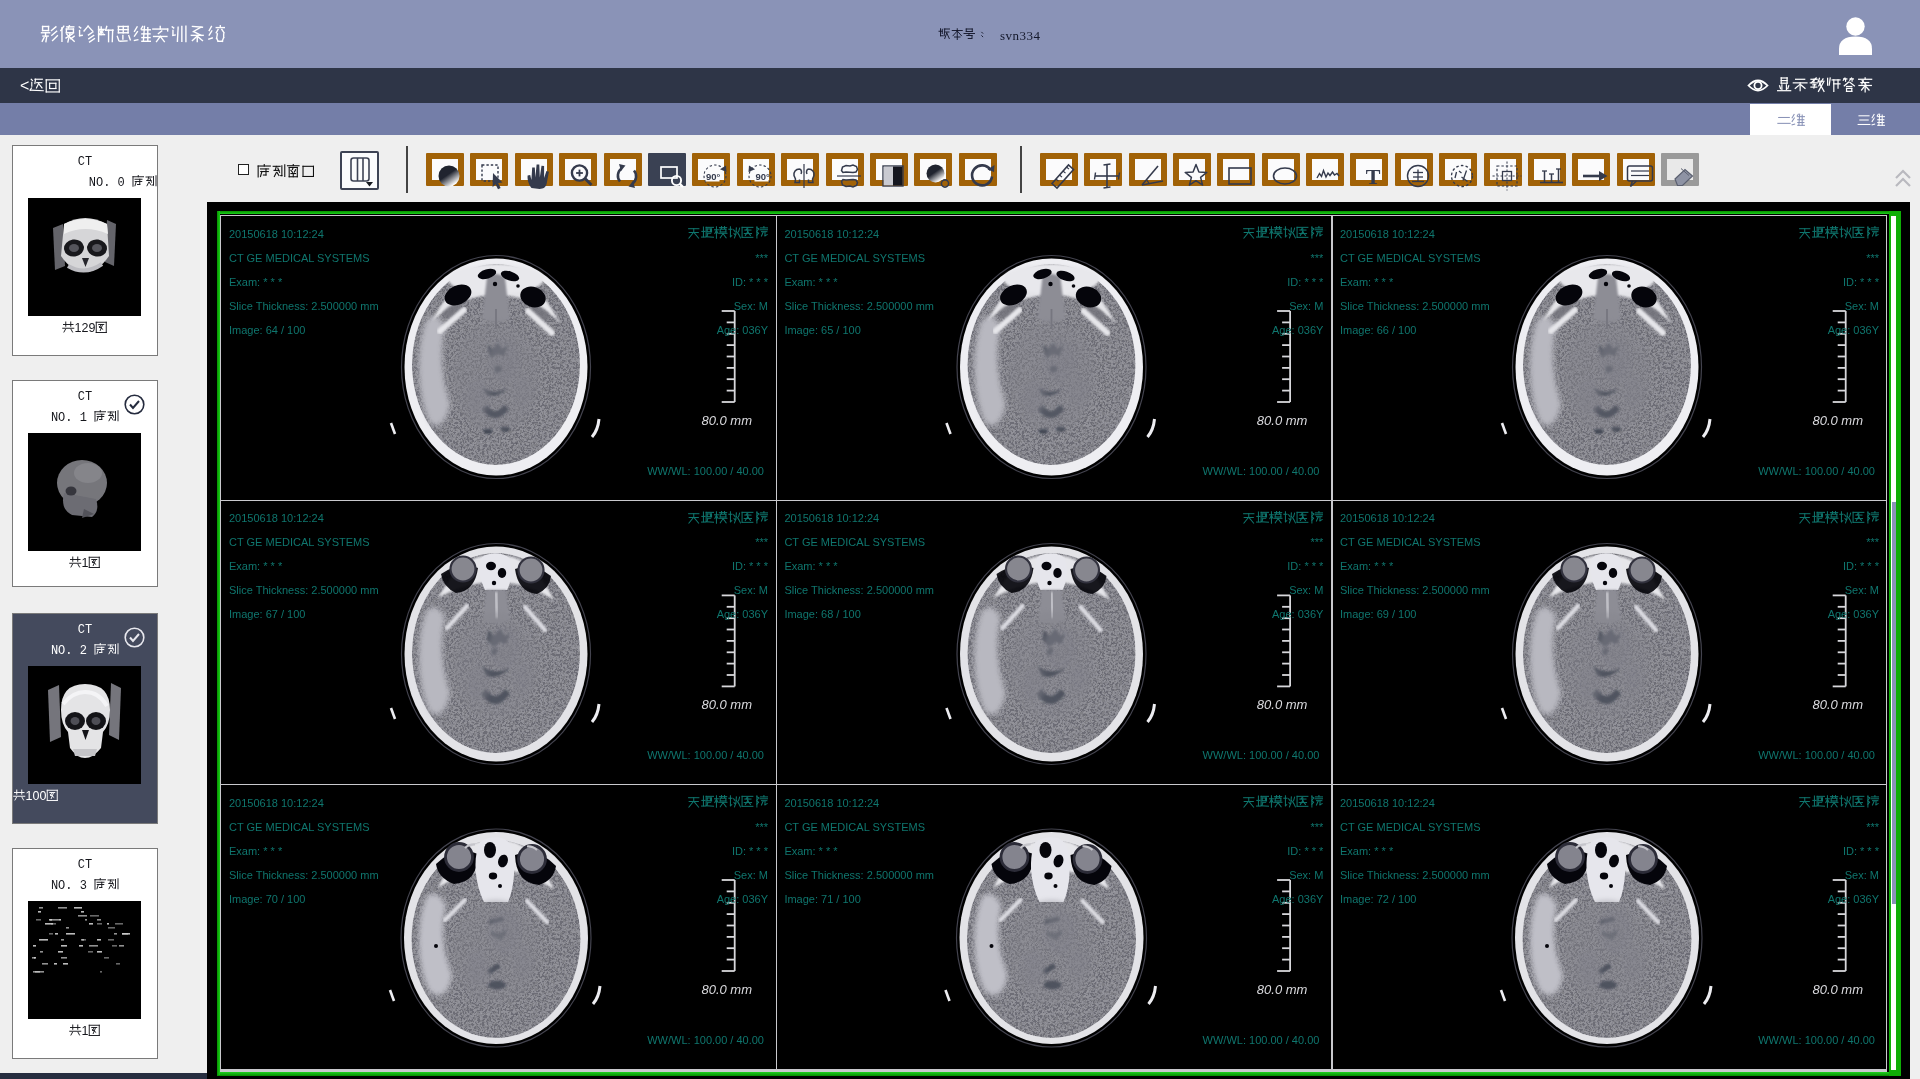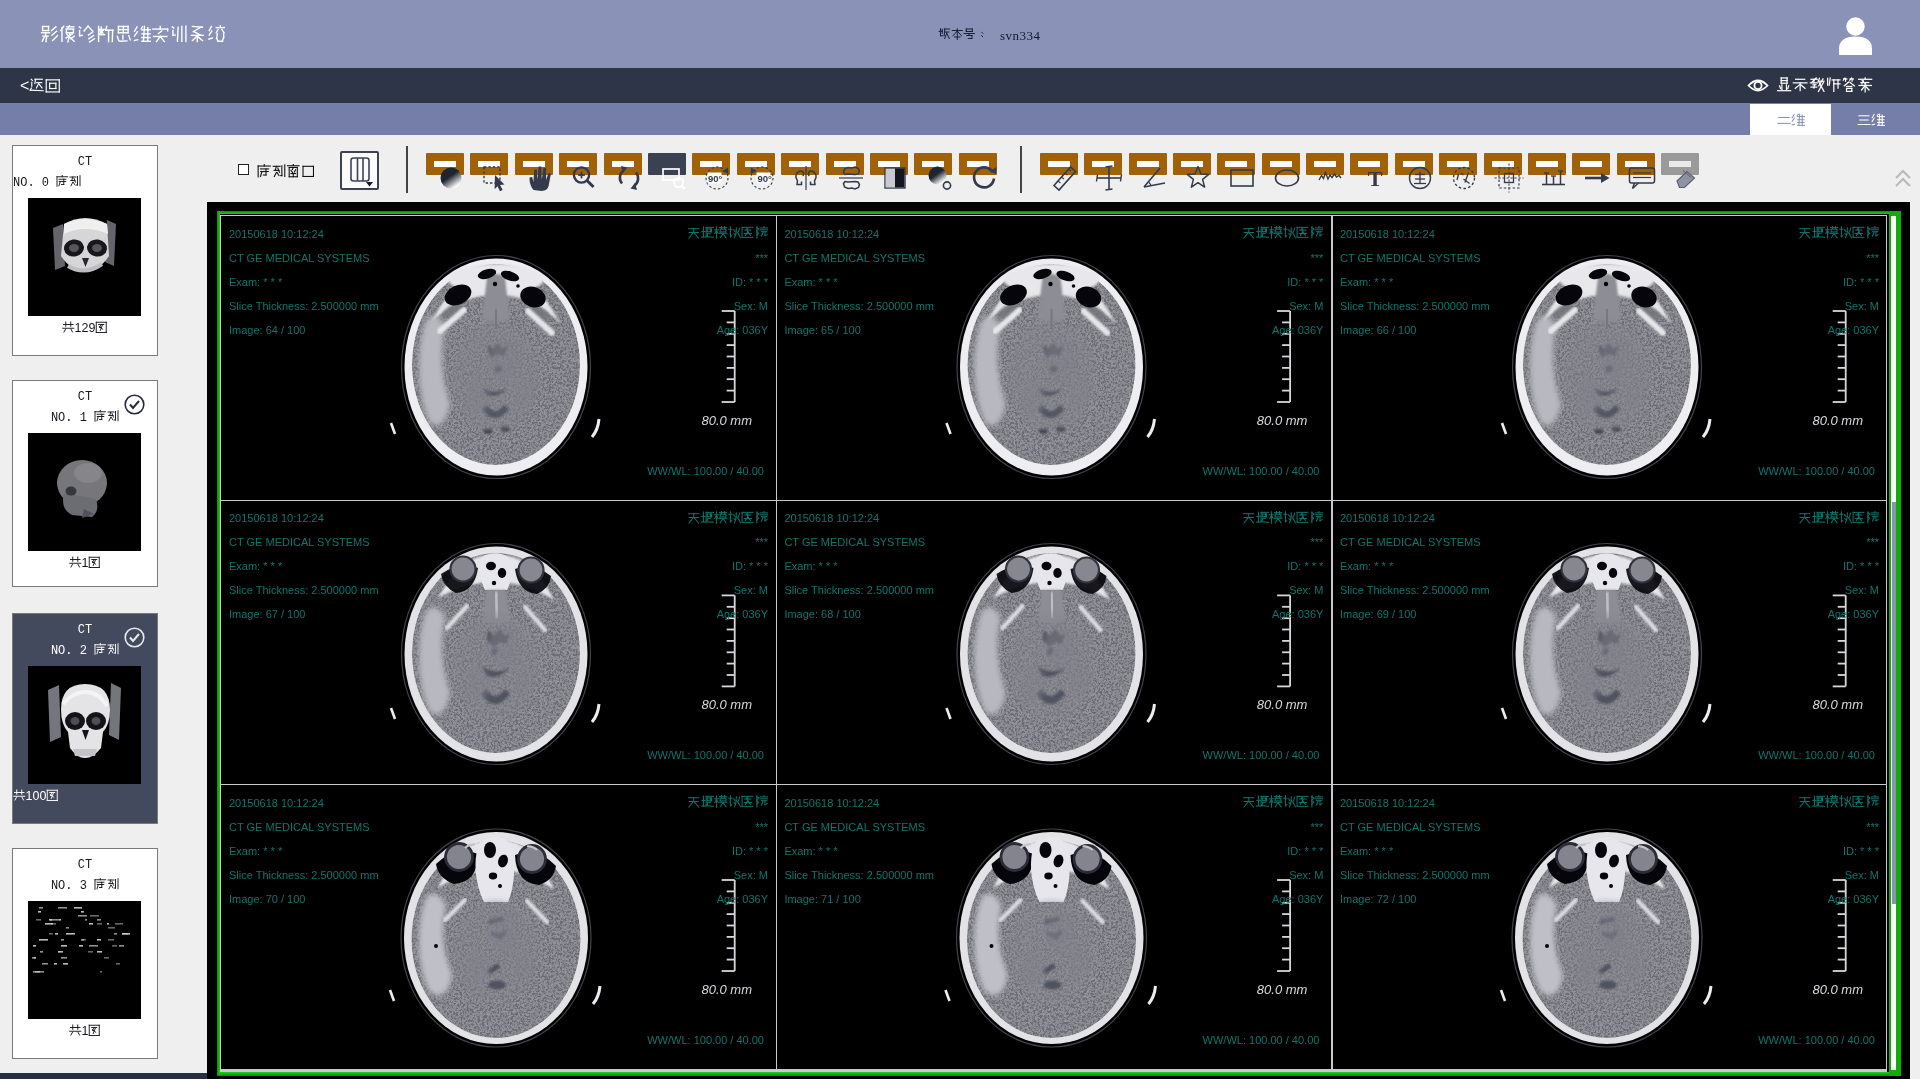--- a/index.html
+++ b/index.html
@@ -1,16 +1,16 @@
 <!DOCTYPE html>
 <html><head><meta charset="utf-8"><style>
 *{box-sizing:border-box;margin:0;padding:0}
 body{width:1920px;height:1079px;overflow:hidden;background:#efefef;font-family:"Liberation Sans",sans-serif;position:relative}
 .a{position:absolute}
-.tb{position:absolute;top:153px;width:38px;height:22px;background:#fbfbfc;border:8px solid #a16207;border-radius:1px}
+.tb{position:absolute;top:153px;width:38px;height:33px;background:#fbfbfc;border:6px solid #a16207;border-radius:1px}
 .tb svg{position:absolute;left:-2px;top:-2px}
 .cltxt{color:#0f766e;font-size:11px;line-height:24px;white-space:pre}
 </style></head><body>
 <div class="a" style="left:0;top:0;width:1920px;height:68px;background:#8a93b7"></div>
 <div class="a" style="left:40px;top:25px;color:#fff"><svg width="18.5" height="18.5" viewBox="0 0 100 100" style="vertical-align:-2.4px">
       <g stroke="currentColor" stroke-width="7.5" stroke-linecap="square" fill="none">
         <line x1="14" y1="8" x2="46" y2="8"></line>
         <line x1="14" y1="8" x2="14" y2="30"></line>
         <line x1="46" y1="8" x2="46" y2="30"></line>
         <line x1="14" y1="30" x2="46" y2="30"></line>
@@ -317,21 +317,21 @@
         <line x1="48" y1="88" x2="96" y2="88"></line>
         <line x1="62" y1="8" x2="56" y2="88"></line>
         <line x1="80" y1="14" x2="80" y2="88"></line>
         <line x1="52" y1="8" x2="44" y2="22"></line>
       </g>
     </svg></div>
 <div class="a" style="left:207px;top:202px;width:1703px;height:877px;background:#000"></div>
 <div class="a" style="left:0;top:1073px;width:207px;height:6px;background:#272e40"></div>
 <div class="a" style="left:12px;top:145px;width:146px;height:211px;background:#fff;border:1px solid #7a7a7a;color:#15161c">
     <div style="position:absolute;left:0;top:9px;width:100%;text-align:center;font-family:'Liberation Mono',monospace;font-size:12px">CT</div>
-    <div style="position:absolute;left:0;top:29px;width:100%;text-align:left;font-family:'Liberation Mono',monospace;font-size:12px">NO. 0 <svg width="12.5" height="12.5" viewBox="0 0 100 100" style="vertical-align:-1.6px">
+    <div style="position:absolute;left:0;top:29px;width:100%;text-align:right;font-family:'Liberation Mono',monospace;font-size:12px">NO. 0 <svg width="12.5" height="12.5" viewBox="0 0 100 100" style="vertical-align:-1.6px">
         <g stroke="currentColor" stroke-width="7.5" stroke-linecap="square" fill="none">
           <line x1="50" y1="4" x2="50" y2="14"></line>
           <line x1="8" y1="14" x2="92" y2="14"></line>
           <line x1="8" y1="14" x2="8" y2="90"></line>
           <line x1="24" y1="34" x2="80" y2="34"></line>
           <line x1="26" y1="52" x2="78" y2="52"></line>
           <line x1="62" y1="34" x2="62" y2="76"></line>
           <line x1="62" y1="76" x2="44" y2="76"></line>
           <line x1="34" y1="52" x2="24" y2="86"></line>
         </g>

